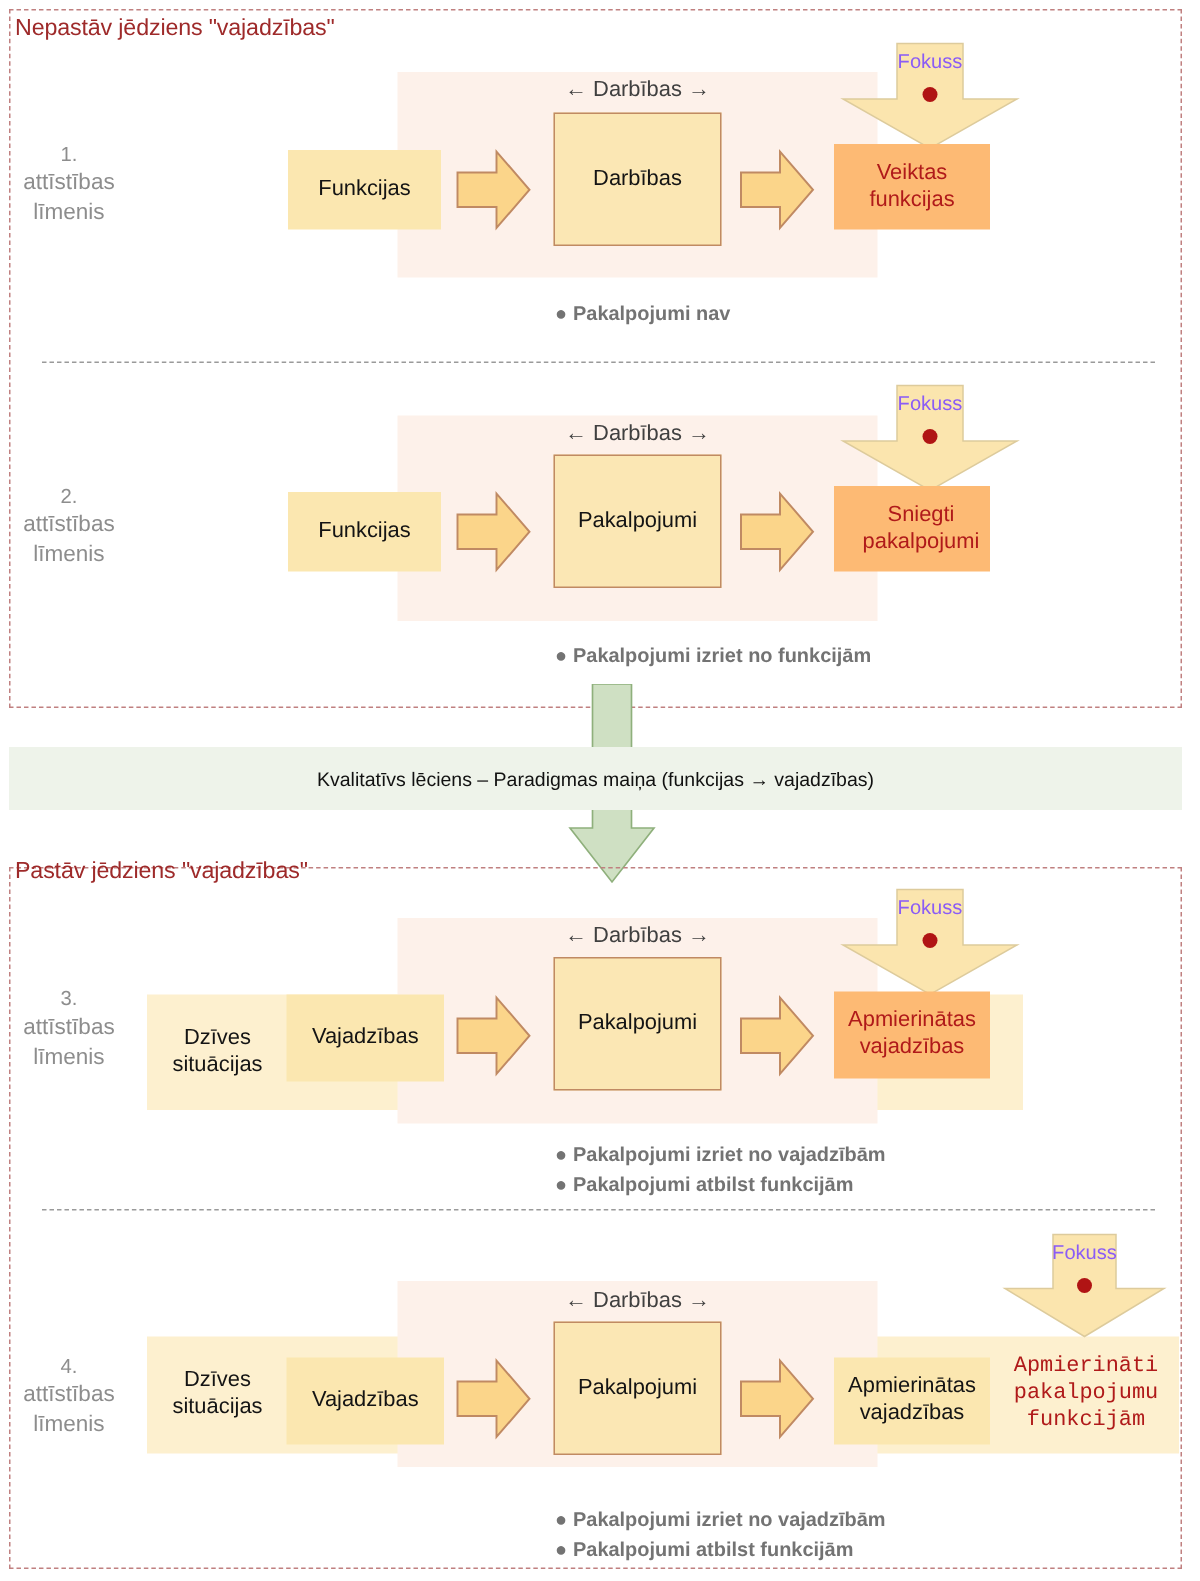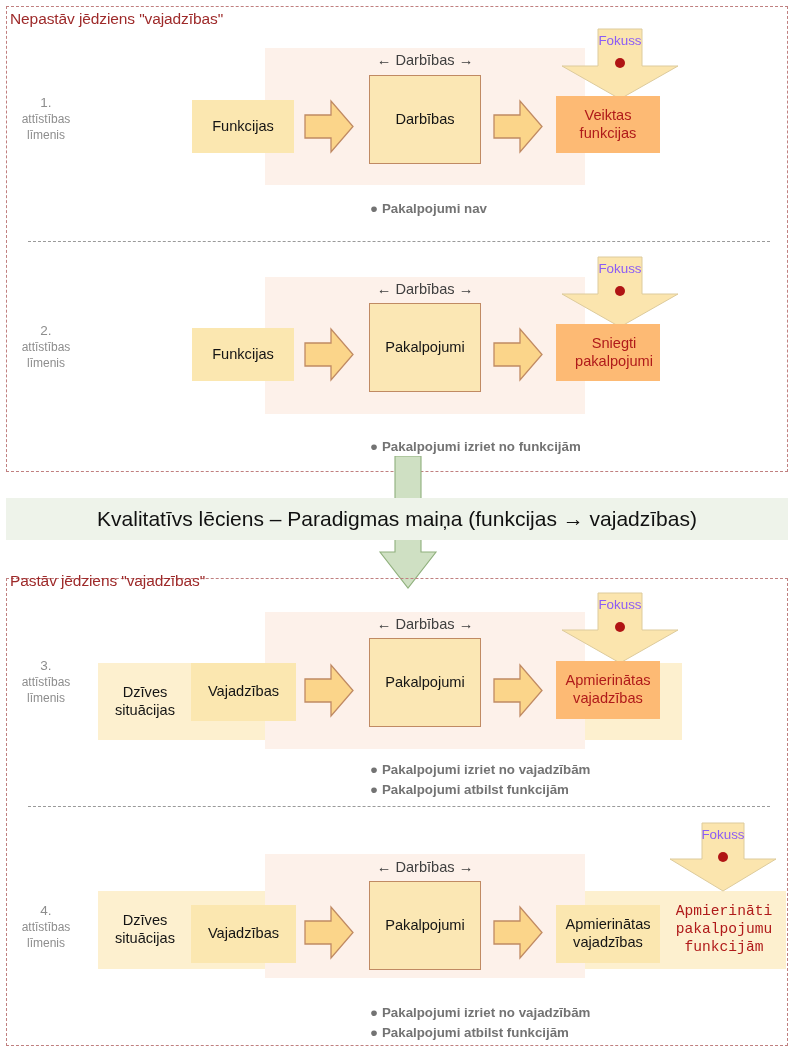--- a/index.html
+++ b/index.html
@@ -28,21 +28,21 @@
     position:absolute;left:28px;width:742px;height:0;
     border-top:1.3px dashed #9a9a9a;
   }
 
   
   .level-label{
     position:absolute;width:92px;text-align:center;
     color:#8d8d8d;line-height:1.32;
   }
   .level-label .num{font-size:13.5px;display:block;}
-  .level-label .txt{font-size:12px;display:block;}
+  .level-label .txt{font-size:15px;display:block;}
 
   
   .band-yellow{position:absolute;background:#fdf0cf;}
   .band-pink{position:absolute;background:#fdf1ea;}
 
   
   .box{
     position:absolute;box-sizing:border-box;
     display:flex;align-items:center;justify-content:center;
     text-align:center;line-height:1.22;
@@ -84,21 +84,21 @@
   
   #green-arrow{position:absolute;left:378px;top:456px;width:60px;height:134px;}
   #green-arrow svg{display:block;width:100%;height:100%;}
   #transition-band{
     position:absolute;left:6px;top:498px;width:782px;height:42px;
     background:#eef3ea;
   }
   #transition-text{
     position:absolute;left:6px;top:498px;width:782px;height:42px;
     display:flex;align-items:center;justify-content:center;
-    font-size:21px;color:#111;white-space:nowrap;
+    font-size:13px;color:#111;white-space:nowrap;
   }
 </style>
 </head>
 <body>
 
 <div id="section-top" class="section"></div>
 <div class="section-title" style="top:10px;">Nepastāv jēdziens "vajadzības"</div>
 
 <div class="band-pink" style="left:265px;top:48px;width:320px;height:137px;"></div>
 
@@ -185,21 +185,21 @@
     </svg>
   <span class="lbl">Fokuss</span>
   <span class="dot"></span>
 </div>
 
 <div class="box box-red" style="left:556px;top:324px;width:104px;height:57px;flex-direction:column;padding-left:12px;">
   <span>Sniegti</span>
   <span>pakalpojumi</span>
 </div>
 
-<div class="bullets" style="left:370px;top:427px;margin-top:10px;">
+<div class="bullets" style="left:370px;top:427px;">
   <div><span class="b">●</span><span>Pakalpojumi izriet no funkcijām</span></div>
 </div>
 
 <div id="green-arrow">
   <svg viewBox="0 0 60 134" preserveAspectRatio="none">
       <polygon points="17,0 43,0 43,96 58,96 30,132 2,96 17,96" fill="#cfe0c3" stroke="#8fb07c" stroke-width="1.1"></polygon>
     </svg>
 </div>
 <div id="transition-band"></div>
 <div id="transition-text">Kvalitatīvs lēciens – Paradigmas maiņa  (funkcijas → vajadzības)</div>

